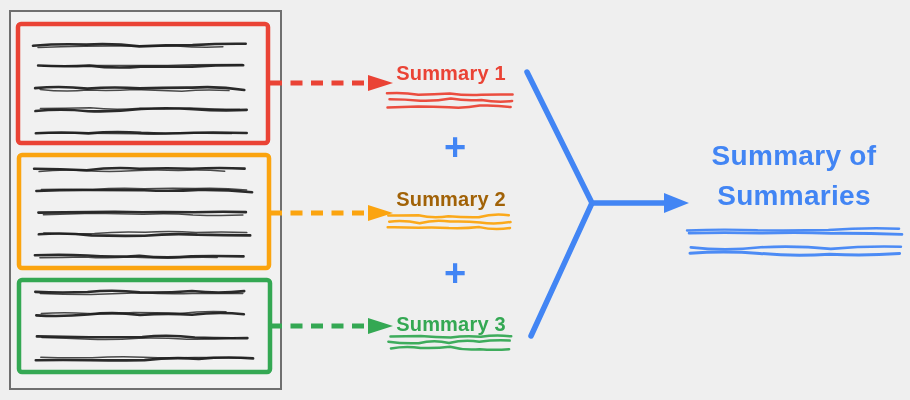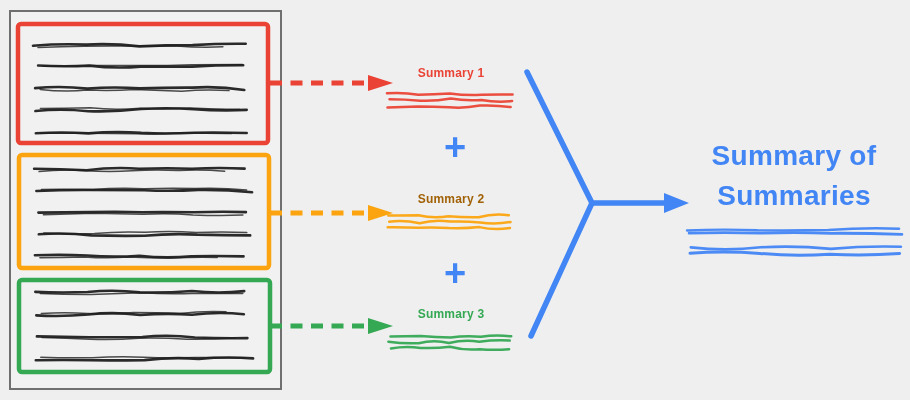--- a/index.html
+++ b/index.html
@@ -1,20 +1,20 @@
 <!DOCTYPE html>
 <html><head>
 <meta charset="utf-8">
 <style>
   html,body{margin:0;padding:0;background:#efefef;}
   .canvas{position:relative;width:910px;height:400px;background:#efefef;overflow:hidden;
           font-family:"Liberation Sans",sans-serif;}
   .canvas svg{position:absolute;left:0;top:0;}
   .slabel{position:absolute;width:140px;text-align:center;
-          font-size:12px;font-weight:700;line-height:20px;letter-spacing:.2px;}
+          font-size:20px;font-weight:700;line-height:20px;letter-spacing:.2px;}
   #slabel-0{left:381px;top:63px;}
   #slabel-1{left:381px;top:189px;}
   #slabel-2{left:381px;top:304px;}
   .plus{position:absolute;width:44px;height:44px;text-align:center;
         font-size:38px;line-height:42px;font-weight:700;}
   #plus-0{left:433px;top:126px;}
   #plus-1{left:433px;top:252px;}
   .outlabel{position:absolute;left:672px;top:136px;width:244px;text-align:center;
             font-size:28px;line-height:40px;font-weight:700;letter-spacing:.3px;}
 </style>
@@ -92,19 +92,19 @@
     <g id="g-outscrib">
         <path d="M 687.0 230.5 Q 722.3 228.9 757.7 230.3 Q 793.0 230.7 828.4 230.0 Q 863.7 227.5 899.1 228.7" fill="none" stroke="#4285f4" stroke-width="2.4" opacity="0.95" stroke-linecap="round"></path>
         <path d="M 689.1 233.2 Q 724.6 231.9 760.1 233.2 Q 795.5 232.1 831.0 233.3 Q 866.4 233.1 901.9 234.4" fill="none" stroke="#4285f4" stroke-width="2.8" opacity="0.95" stroke-linecap="round"></path>
         <path d="M 690.8 247.4 Q 725.8 251.3 760.8 247.3 Q 795.8 245.4 830.8 248.9 Q 865.8 245.7 900.9 246.7" fill="none" stroke="#4285f4" stroke-width="2.6" opacity="0.95" stroke-linecap="round"></path>
         <path d="M 690.0 253.2 Q 724.9 250.9 759.8 253.4 Q 794.8 256.8 829.7 254.2 Q 864.6 256.0 899.6 253.5" fill="none" stroke="#4285f4" stroke-width="3" opacity="0.95" stroke-linecap="round"></path>
       </g>
   </svg>
 
   <div class="slabel" id="slabel-0" style="color: rgb(234, 67, 53);">Summary 1</div>
   <div class="slabel" id="slabel-1" style="color: #a16207;">Summary 2</div>
-  <div class="slabel" id="slabel-2" style="color: rgb(52, 168, 83);">Summary 3</div>
+  <div class="slabel" id="slabel-2" style="color: rgb(52, 168, 83); margin-top: 10px;">Summary 3</div>
 
   <div class="plus" id="plus-0" style="color: rgb(66, 133, 244);">+</div>
   <div class="plus" id="plus-1" style="color: rgb(66, 133, 244);">+</div>
 
   <div class="outlabel" style="color: rgb(66, 133, 244);">Summary of Summaries</div>
 </div>
 
 </body></html>

